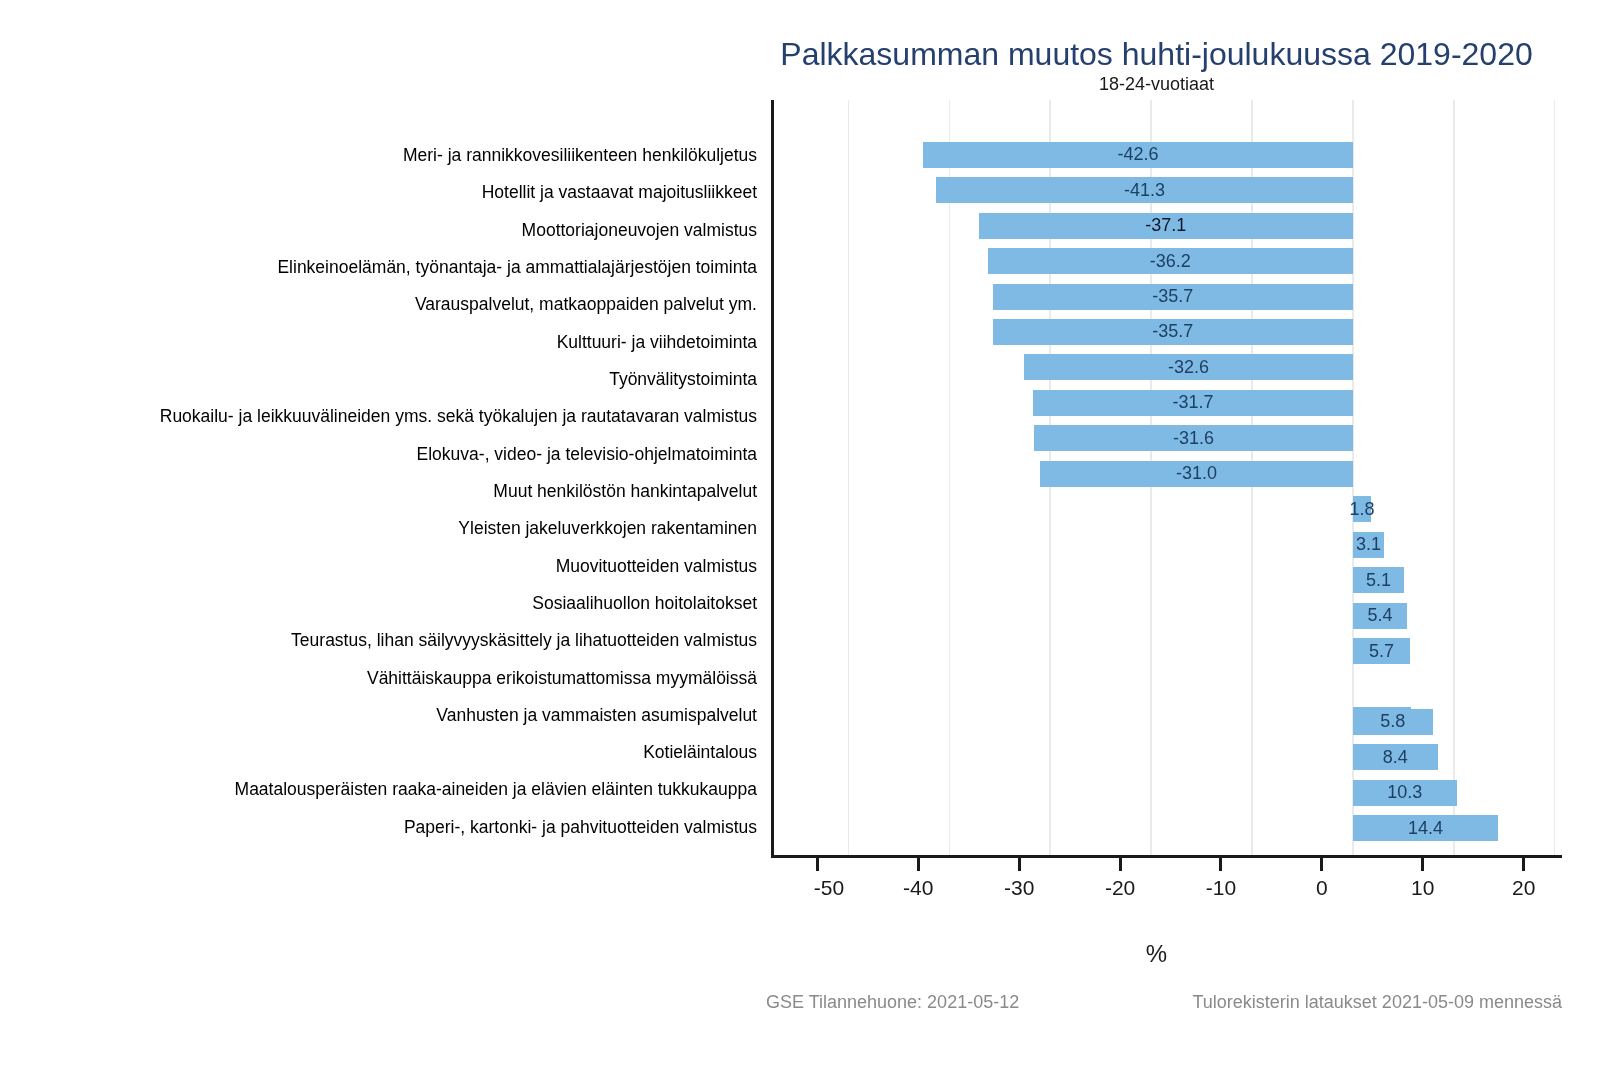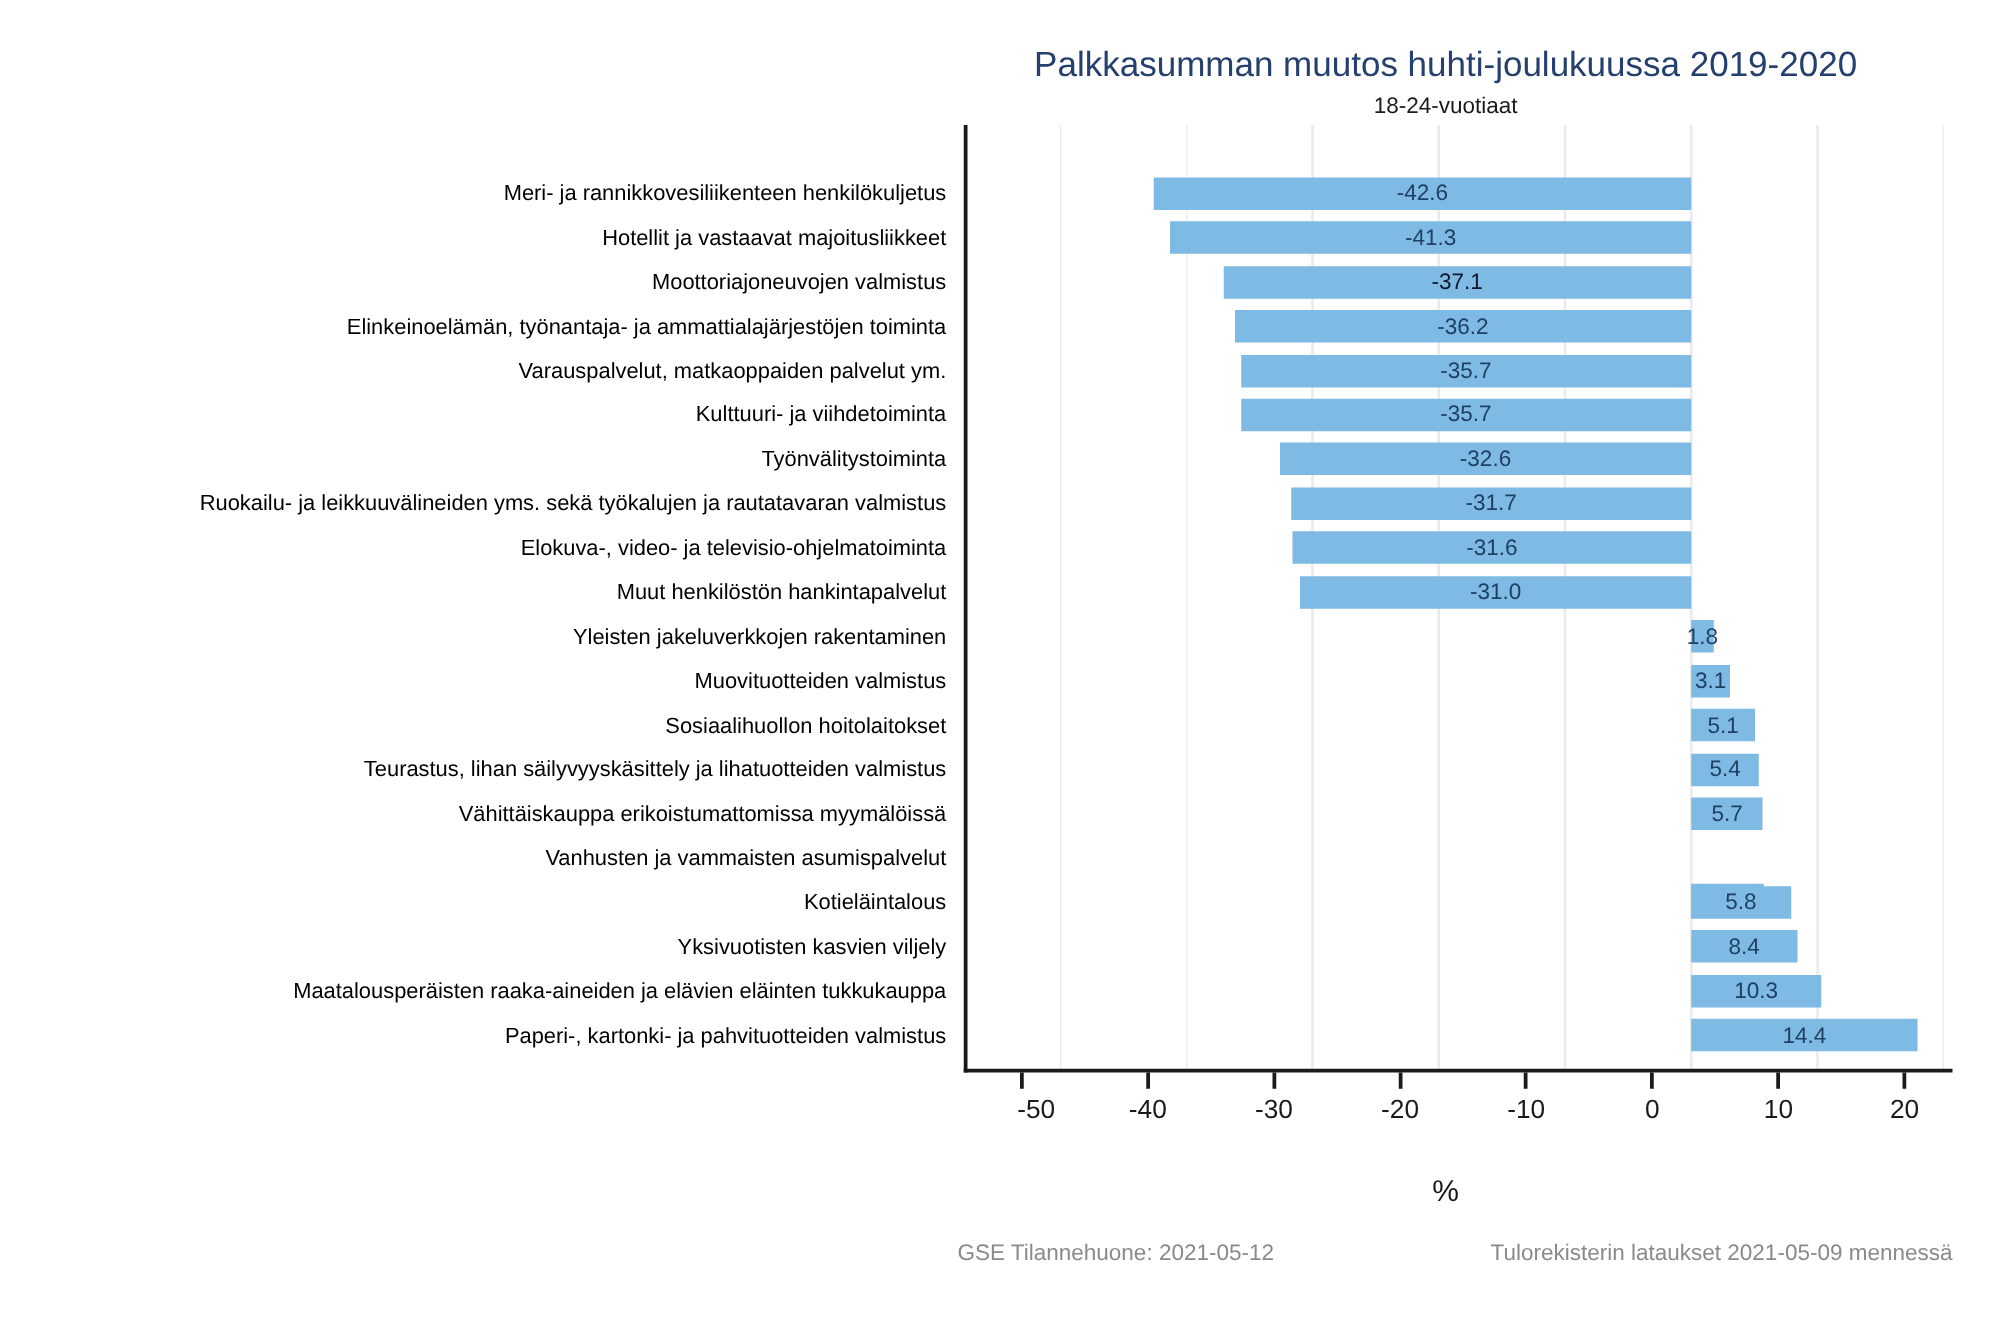--- a/index.html
+++ b/index.html
@@ -1,20 +1,20 @@
 <!DOCTYPE html>
 <html><head>
 <meta charset="utf-8">
 <style>
   html,body{margin:0;padding:0;background:#fff;}
   body{width:1600px;height:1067px;font-family:"Liberation Sans",sans-serif;-webkit-font-smoothing:antialiased;}
   .page{position:relative;width:1600px;height:1067px;background:#fff;overflow:hidden;}
 
   .chart-title{position:absolute;left:763px;top:36px;width:787px;text-align:center;
-    font-size:28px;color:#25406E;}
+    font-size:32px;color:#25406E;}
   .chart-subtitle{position:absolute;left:763px;top:74px;width:787px;text-align:center;
     font-size:18px;color:#1a1a1a;}
 
   
   .labels-col{position:absolute;left:0;top:137px;width:757px;height:709px;
     display:flex;flex-direction:column;}
   .label-row{flex:1;display:flex;align-items:center;justify-content:flex-end;
     font-size:17.5px;color:#000;white-space:nowrap;}
 
   
@@ -59,21 +59,20 @@
       <div class="label-row">Ruokailu- ja leikkuuvälineiden yms. sekä työkalujen ja rautatavaran valmistus</div>
       <div class="label-row">Elokuva-, video- ja televisio-ohjelmatoiminta</div>
       <div class="label-row">Muut henkilöstön hankintapalvelut</div>
       <div class="label-row">Yleisten jakeluverkkojen rakentaminen</div>
       <div class="label-row">Muovituotteiden valmistus</div>
       <div class="label-row">Sosiaalihuollon hoitolaitokset</div>
       <div class="label-row">Teurastus, lihan säilyvyyskäsittely ja lihatuotteiden valmistus</div>
       <div class="label-row">Vähittäiskauppa erikoistumattomissa myymälöissä</div>
       <div class="label-row">Vanhusten ja vammaisten asumispalvelut</div>
       <div class="label-row">Kotieläintalous</div>
-      <div class="label-row">Yksivuotisten kasvien viljely</div>
       <div class="label-row">Maatalousperäisten raaka-aineiden ja elävien eläinten tukkukauppa</div>
       <div class="label-row">Paperi-, kartonki- ja pahvituotteiden valmistus</div>
     </div>
 
   <div class="plot-area" id="plot-area">
     <div id="gridlines">
         <div class="gridline" style="left: calc(5.64103% - 0.75px);"></div>
         <div class="gridline" style="left: calc(18.4615% - 0.75px);"></div>
         <div class="gridline" style="left: calc(31.2821% - 0.75px);"></div>
         <div class="gridline" style="left: calc(44.1026% - 0.75px);"></div>
@@ -229,21 +228,21 @@
         </div>
         <div class="bar-row">
           <div class="bar" style="left: 69.7436%; width: 13.2051%;">
             <div class="bar-fill" style="background: rgb(126, 186, 228);"></div>
             <div class="bar-value" style="color: rgb(30, 64, 99);">
               <span>10.3</span>
             </div>
           </div>
         </div>
         <div class="bar-row">
-          <div class="bar" style="left: 69.7436%; width: 18.4615%; padding-left: 36px;">
+          <div class="bar" style="left: 69.7436%; width: 18.4615%;">
             <div class="bar-fill" style="background: rgb(126, 186, 228);"></div>
             <div class="bar-value" style="color: rgb(30, 64, 99);">
               <span>14.4</span>
             </div>
           </div>
         </div>
       </div>
   </div>
 
   <div class="y-axis-line"></div>

